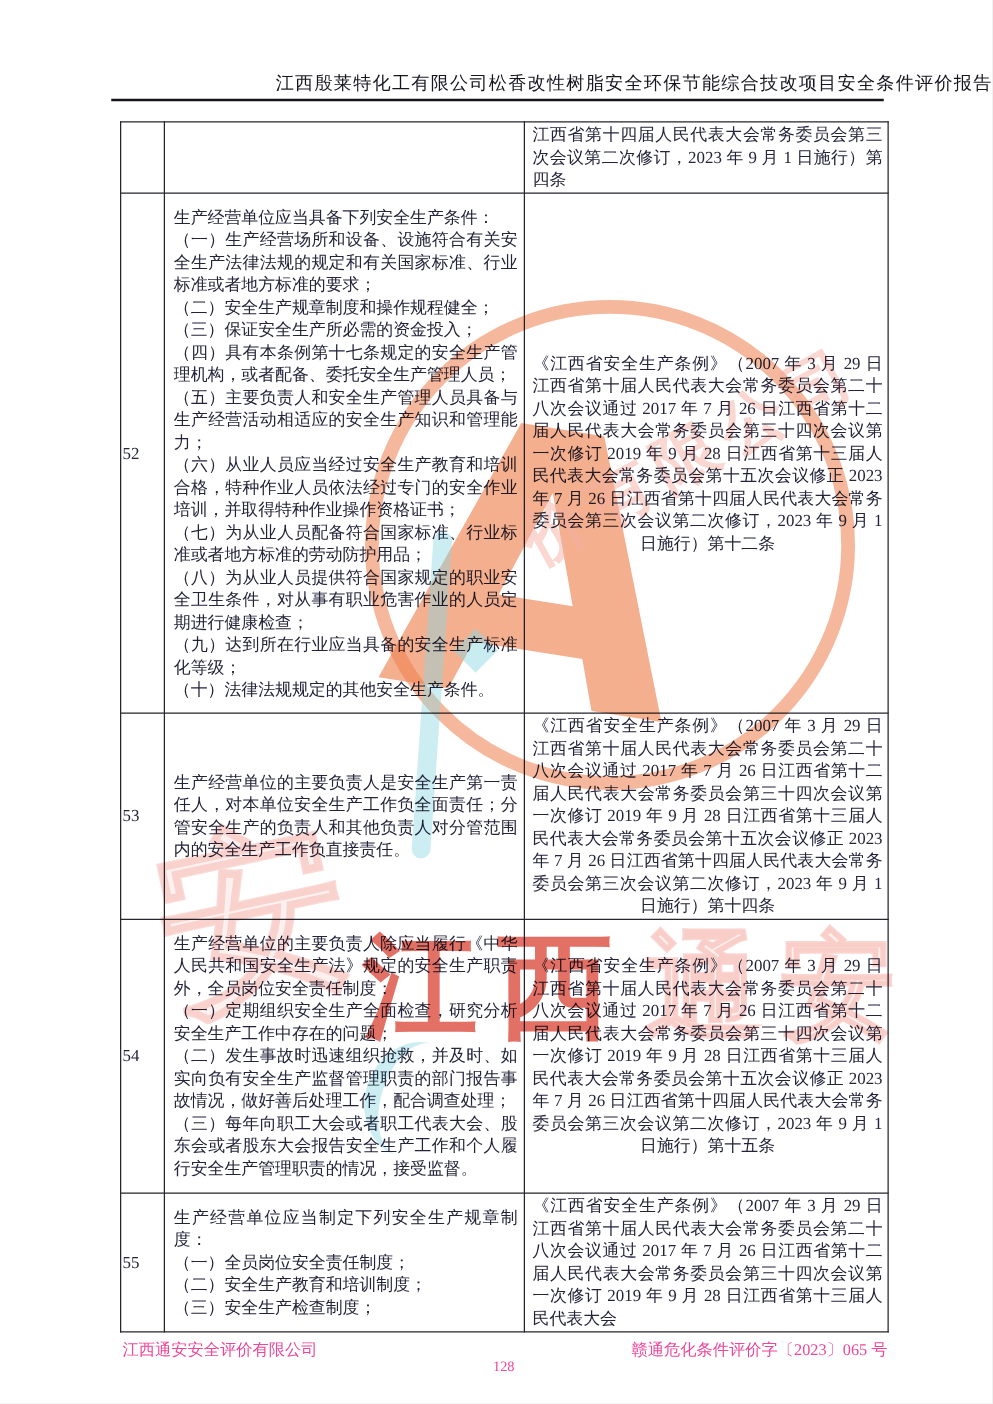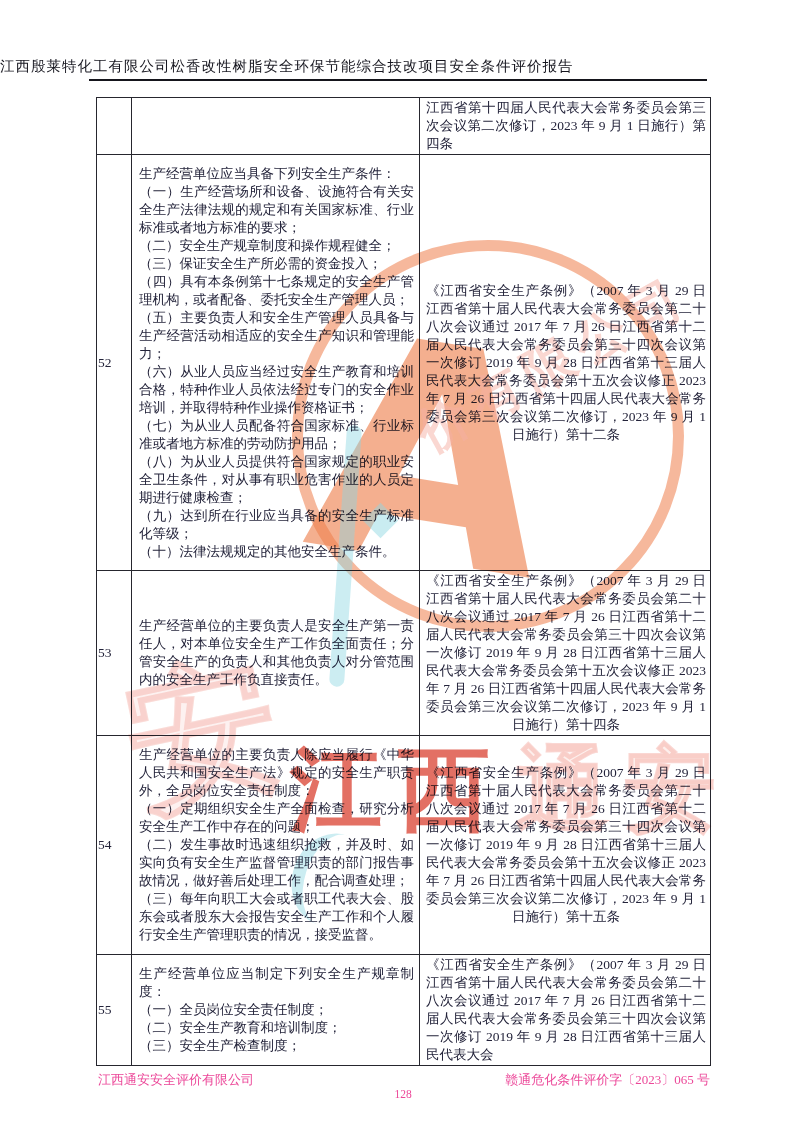--- a/index.html
+++ b/index.html
@@ -8,21 +8,21 @@
     width:794px; height:1123px;
     margin:0 auto;
     background:#ffffff;
     font-family:"Liberation Serif", serif;
     color:#23233a;
     overflow:hidden;
   }
   
   .header-title {
     position:absolute; top:57px; left:0; right:0;
-    text-align:left;
+    text-align:right;
     font-size:14.5px; letter-spacing:1px;
     color:#16161f;
   }
   .header-rule {
     position:absolute; top:79px; left:89px; width:618px; height:2px;
     background:#15151c;
   }
   
   table.reg-table {
     position:absolute; left:96px; top:97px;

